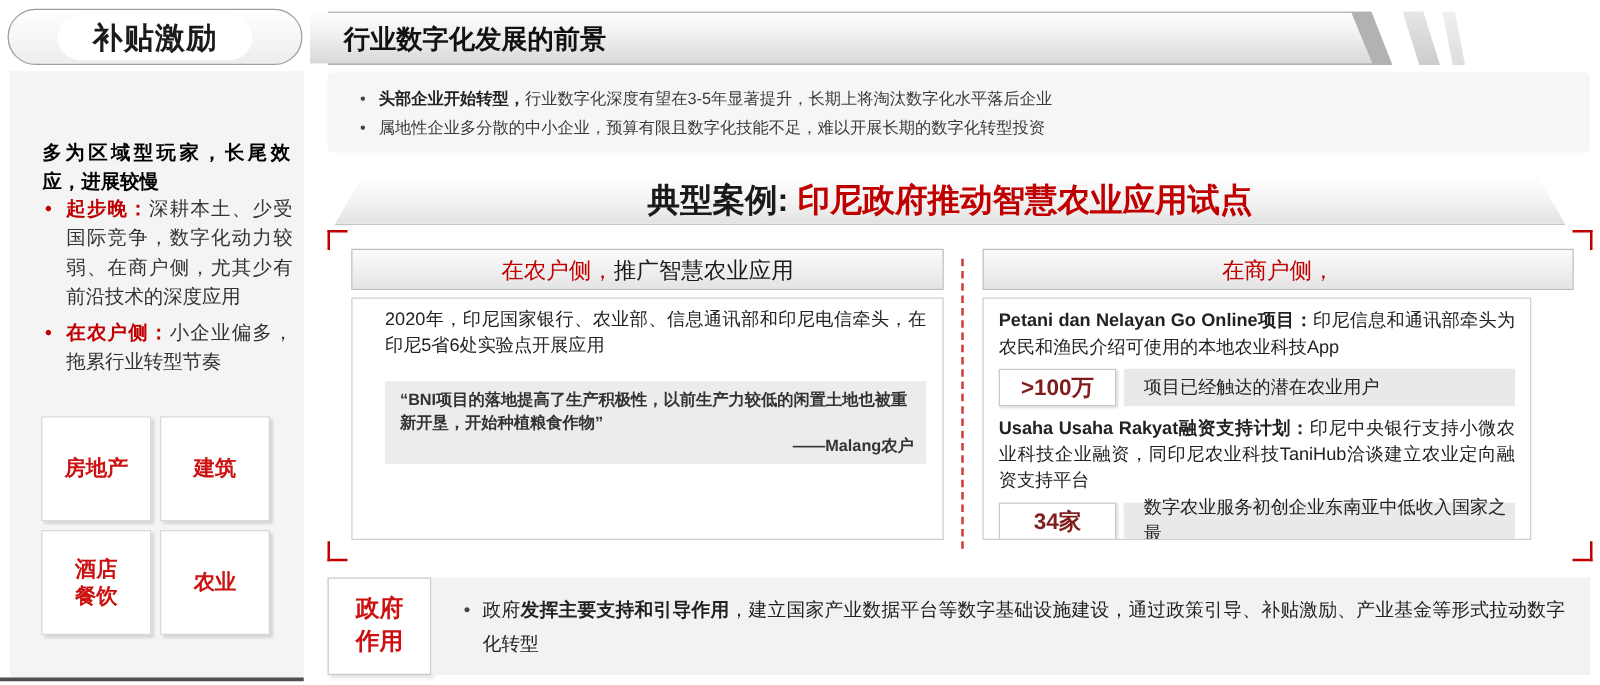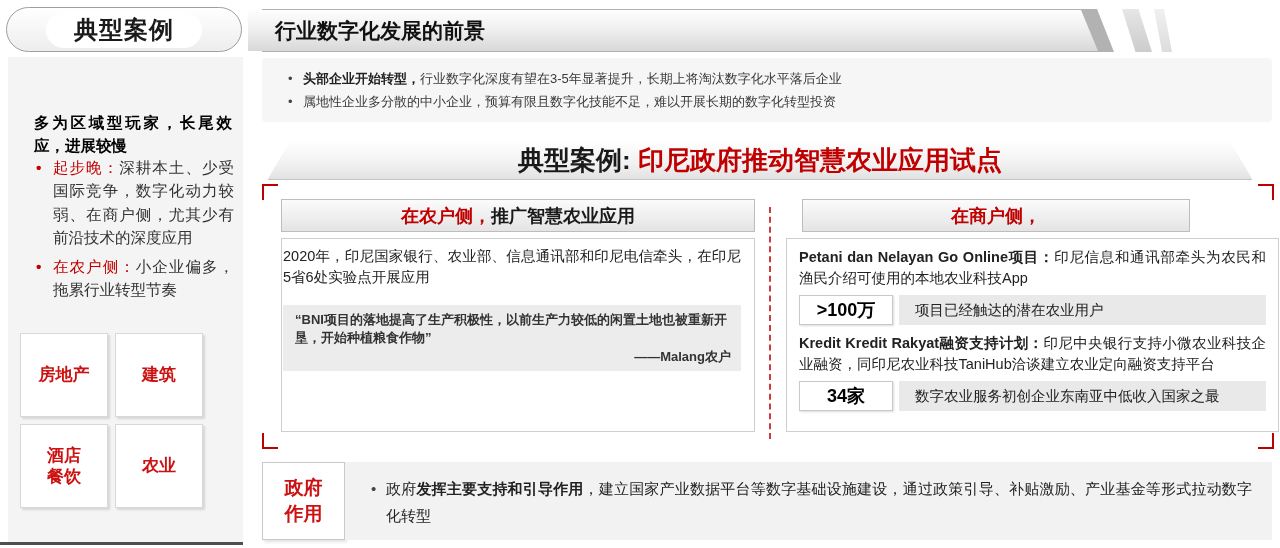--- a/index.html
+++ b/index.html
@@ -14,23 +14,23 @@
   .pill-core{background:#ffffff;border-radius:20px;padding:2px 28px;}
   .pill-text{font-size:24px;font-weight:bold;color:#1a1a1a;letter-spacing:1px;}
 
   .side-panel{position:absolute;left:8px;top:57px;width:235px;height:485px;background:#f5f4f4;}
   .side-summary{position:absolute;left:26px;top:54px;width:198px;font-size:15.5px;font-weight:bold;
                 color:#000000;line-height:1.5;text-align:justify;}
   .side-bullets{position:absolute;left:26px;top:99px;width:200px;margin:0;padding:0;list-style:none;}
   .side-bullets li{position:relative;padding-left:19px;font-size:15.5px;line-height:1.5;
                    text-align:justify;color:#333;margin-bottom:6px;}
   .side-bullets li::before{content:"•";position:absolute;left:2px;top:0;color:#c00000;font-weight:bold;}
-  .red-lead{color:#c00000;font-weight:normal;}
-
-  .ind-grid{position:absolute;left:12px;top:276px;display:grid;
+  .red-lead{color:#c00000;font-weight:bold;}
+
+  .ind-grid{position:absolute;left:25px;top:276px;display:grid;
             grid-template-columns:88px 88px;grid-auto-rows:84px;gap:7px;}
   .ind-box{background:#ffffff;border:1px solid #d8d8d8;box-shadow:2px 2px 2px rgba(0,0,0,.12);
            display:flex;align-items:center;justify-content:center;text-align:center;
            font-size:17px;font-weight:bold;color:#cc1111;white-space:pre-line;line-height:1.25;}
   .side-bottom-line{position:absolute;left:0;top:542px;width:243px;height:3px;background:#4f4f4f;}
 
   
   .banner-outer{position:absolute;left:262px;top:9px;width:852px;height:43px;background:#b2b2b2;
                 clip-path:polygon(0 0,calc(100% - 17px) 0,100% 100%,0 100%);}
   .banner-inner{position:absolute;left:248px;top:10px;width:850px;height:41px;
@@ -65,65 +65,65 @@
   .br-tl{left:262px;top:184px;border-left:2.5px solid #c00000;border-top:2.5px solid #c00000;}
   .br-tr{left:1258px;top:184px;border-right:2.5px solid #c00000;border-top:2.5px solid #c00000;}
   .br-bl{left:262px;top:433px;border-left:2.5px solid #c00000;border-bottom:2.5px solid #c00000;}
   .br-br{left:1258px;top:433px;border-right:2.5px solid #c00000;border-bottom:2.5px solid #c00000;}
   .divider{position:absolute;left:769px;top:207px;height:232px;width:0;border-left:2px dashed #cf3a3a;}
 
   
   .col-header{position:absolute;top:199px;height:33px;box-sizing:border-box;border:1px solid #bdbdbd;
               background:linear-gradient(180deg,#fbfbfb,#e4e4e4);
               display:flex;align-items:center;justify-content:center;
-              font-size:18px;font-weight:bold;color:#1a1a1a;}
+              font-size:18px;font-weight:normal;color:#1a1a1a;}
   .colL-header{left:281px;width:474px;}
-  .colR-header{left:786px;width:388px;margin-left:16px;}
+  .colR-header{left:786px;width:473px;}
   .hdr-red{color:#c00000;}
 
   .col-body{position:absolute;top:238px;height:194px;box-sizing:border-box;background:#fff;
             border:1px solid #cfcfcf;overflow:hidden;}
-  .colL-body{left:281px;width:474px;padding:7px 13px 0 1px;font-size:14.5px;line-height:1.48;color:#222;}
-  .colR-body{left:786px;width:493px;padding:8px 12px 0 12px;font-size:14.5px;line-height:1.45;color:#222;}
+  .colL-body{left:281px;width:474px;padding:7px 13px 0 26px;font-size:14.5px;line-height:1.48;color:#222;}
+  .colR-body{left:786px;width:439px;padding:8px 12px 0 12px;font-size:14.5px;line-height:1.45;color:#222;}
   .para{text-align:justify;}
   .f-bullet{position:relative;padding-left:19px;margin-top:4px;text-align:justify;}
   .f-bullet::before{content:"•";position:absolute;left:4px;top:0;color:#444;}
   .b{font-weight:bold;}
 
   .quote{margin-top:16px;background:#ececec;padding:6px 10px 5px 12px;font-size:13px;
          font-weight:bold;color:#333;line-height:1.4;}
   .quote-attr{text-align:right;margin-top:1px;}
 
   .m-item-lead{font-weight:bold;}
   .stat-row{display:flex;align-items:stretch;height:30px;margin:6px 0 8px 0;}
   .stat-box{width:92px;flex:none;border:1px solid #c9c9c9;background:#fff;
             box-shadow:1px 1px 2px rgba(0,0,0,.15);
             display:flex;align-items:center;justify-content:center;
-            font-size:18px;font-weight:bold;color:#000000;}
+            font-size:18px;font-weight:bold;color:#7f1d1d;}
   .stat-desc{flex:1;margin-left:6px;background:#e9e9e9;display:flex;align-items:center;
              padding-left:16px;font-size:14.5px;color:#222;}
 
   
   .gov-label{position:absolute;left:262px;top:462px;width:83px;height:78px;box-sizing:border-box;
              background:#fff;border:1px solid #c9c9c9;box-shadow:2px 2px 3px rgba(0,0,0,.12);
              display:flex;align-items:center;justify-content:center;text-align:center;
              font-size:19px;font-weight:bold;color:#cc1111;white-space:pre-line;line-height:1.35;}
   .gov-box{position:absolute;left:345px;top:462px;width:927px;height:78px;background:#f2f2f2;
            box-sizing:border-box;padding:13px 20px 0 24px;}
   .gov-bullet{position:relative;padding-left:17px;font-size:15px;color:#222;line-height:1.8;
               text-align:justify;}
   .gov-bullet::before{content:"•";position:absolute;left:2px;top:0;color:#444;}
 </style>
 </head>
 <body>
 
 <div class="stage">
 
   <div class="pill">
-    <span class="pill-core"><span class="pill-text">典型案例</span></span>
+    <span class="pill-core"><span class="pill-text">补贴激励</span></span>
   </div>
 
   <div class="side-panel">
     <div class="side-summary">多为区域型玩家，长尾效应，进展较慢</div>
     <ul class="side-bullets">
       <li>
         <span class="red-lead">起步晚：</span><span>深耕本土、少受国际竞争，数字化动力较弱、在商户侧，尤其少有前沿技术的深度应用</span>
       </li>
       <li>
         <span class="red-lead">在农户侧：</span><span>小企业偏多，拖累行业转型节奏</span>
@@ -185,21 +185,21 @@
   </div>
   <div class="col-body colR-body">
     <div class="para">
       <span class="m-item-lead">Petani dan Nelayan Go Online项目：</span><span>印尼信息和通讯部牵头为农民和渔民介绍可使用的本地农业科技App</span>
     </div>
     <div class="stat-row">
       <div class="stat-box">&gt;100万</div>
       <div class="stat-desc">项目已经触达的潜在农业用户</div>
     </div>
     <div class="para">
-      <span class="m-item-lead">Kredit Kredit Rakyat融资支持计划：</span><span>印尼中央银行支持小微农业科技企业融资，同印尼农业科技TaniHub洽谈建立农业定向融资支持平台</span>
+      <span class="m-item-lead">Usaha Usaha Rakyat融资支持计划：</span><span>印尼中央银行支持小微农业科技企业融资，同印尼农业科技TaniHub洽谈建立农业定向融资支持平台</span>
     </div>
     <div class="stat-row">
       <div class="stat-box">34家</div>
       <div class="stat-desc">数字农业服务初创企业东南亚中低收入国家之最</div>
     </div>
   </div>
 
   <div class="gov-label">政府
 作用</div>
   <div class="gov-box">

